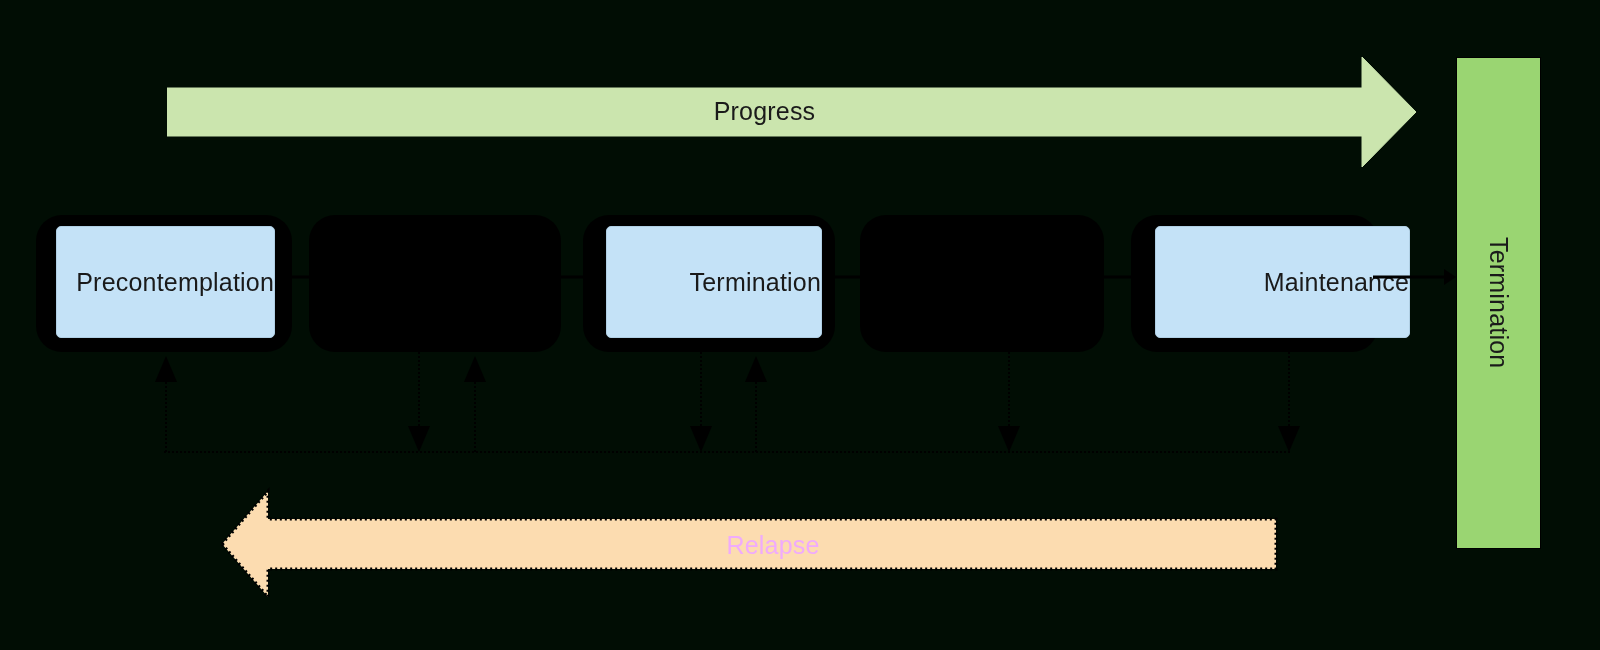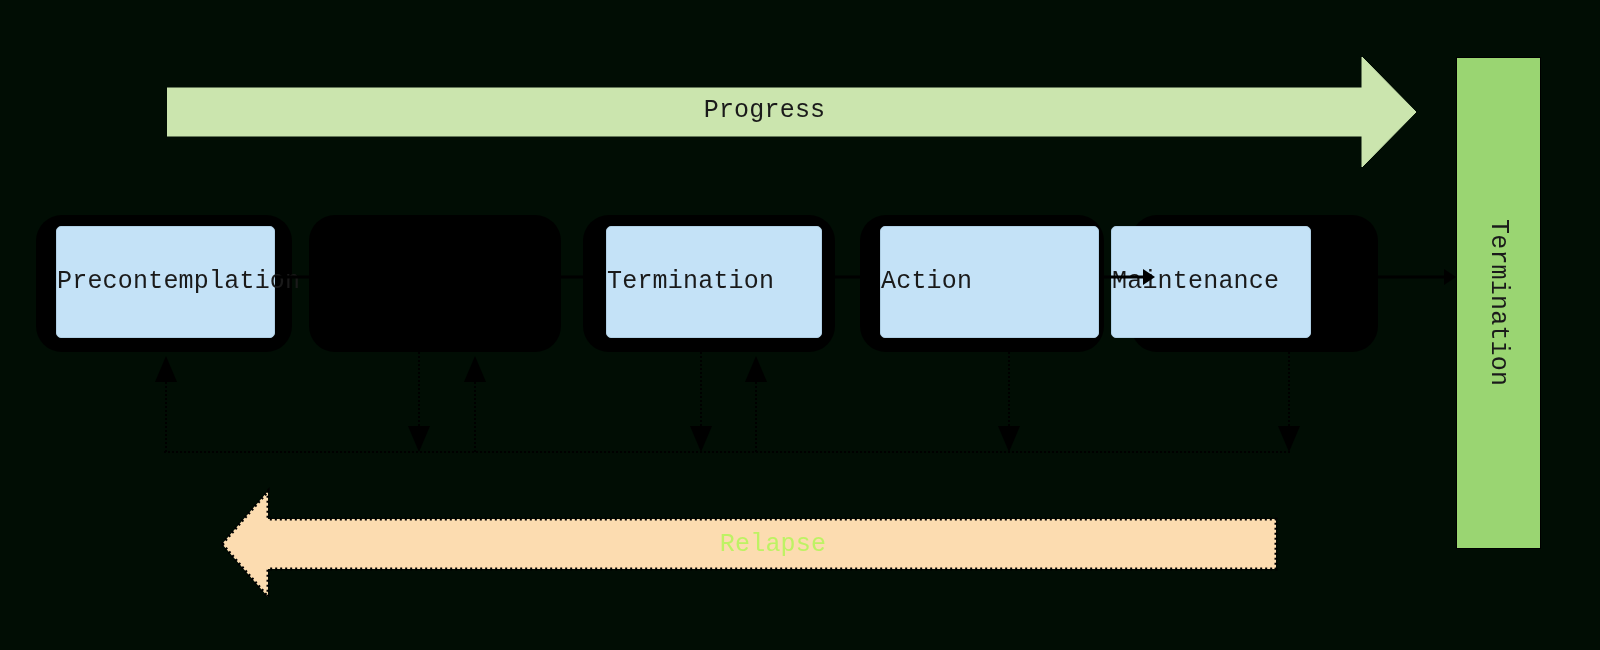--- a/index.html
+++ b/index.html
@@ -7,21 +7,21 @@
     margin: 0;
     padding: 0;
     background: #000000;
   }
   #canvas {
     position: relative;
     width: 1600px;
     height: 650px;
     background: #010d04;
     overflow: hidden;
-    font-family: Liberation Mono, monospace;
+    font-family: Liberation Sans, sans-serif;
   }
 
   
   .progress-arrow {
     position: absolute;
     left: 167px;
     top: 57px;
     width: 1249px;
     height: 110px;
   }
@@ -77,21 +77,21 @@
     border-radius: 26px;
   }
   .stage-box {
     position: absolute;
     background: #c4e2f7;
     border: 1px solid #b0cfe4;
     border-radius: 5px;
     box-sizing: border-box;
     display: flex;
     align-items: center;
-    justify-content: flex-start;
+    justify-content: flex-end;
   }
   .stage-box span {
     font-size: 25px;
     color: #1a1a1a;
     letter-spacing: 0.2px;
     white-space: nowrap;
     line-height: 30px;
   }
 
   
@@ -138,21 +138,21 @@
     height: 114px;
   }
   .relapse-arrow svg { display: block; }
   .relapse-label {
     position: absolute;
     left: 268px;
     top: 530px;
     width: 1010px;
     text-align: center;
     font-size: 25px;
-    color: #bef264;
+    color: #f0abfc;
     letter-spacing: 0.2px;
     line-height: 30px;
     pointer-events: none;
   }
 </style>
 </head>
 <body>
 
 <div id="canvas">
 
@@ -176,26 +176,23 @@
   </div>
 
   <div class="stage-shadow" style="left:309px; top:215px; width:252px; height:137px;"></div>
 
   <div class="stage-shadow" style="left:583px; top:215px; width:252px; height:137px;"></div>
   <div class="stage-box" style="left:606px; top:226px; width:216px; height:112px;">
     <span>Termination</span>
   </div>
 
   <div class="stage-shadow" style="left:860px; top:215px; width:244px; height:137px;"></div>
-  <div class="stage-box" style="left:880px; top:226px; width:219px; height:112px;">
-    <span>Action</span>
-  </div>
 
   <div class="stage-shadow" style="left:1131px; top:215px; width:247px; height:137px;"></div>
-  <div class="stage-box" style="left:1111px; top:226px; width:200px; height:112px;">
+  <div class="stage-box" style="left:1155px; top:226px; width:255px; height:112px;">
     <span>Maintenance</span>
   </div>
 
   <div class="stage-connector" style="left:275px; top:267px; width:58px;">
     <svg width="58" height="20" viewBox="0 0 58 20">
       <line x1="0" y1="10" x2="46" y2="10" stroke="#000" stroke-width="3"></line>
       <polygon points="46,2 58,10 46,18" fill="#000"></polygon>
     </svg>
   </div>
   <div class="stage-connector" style="left:548px; top:267px; width:58px;">

